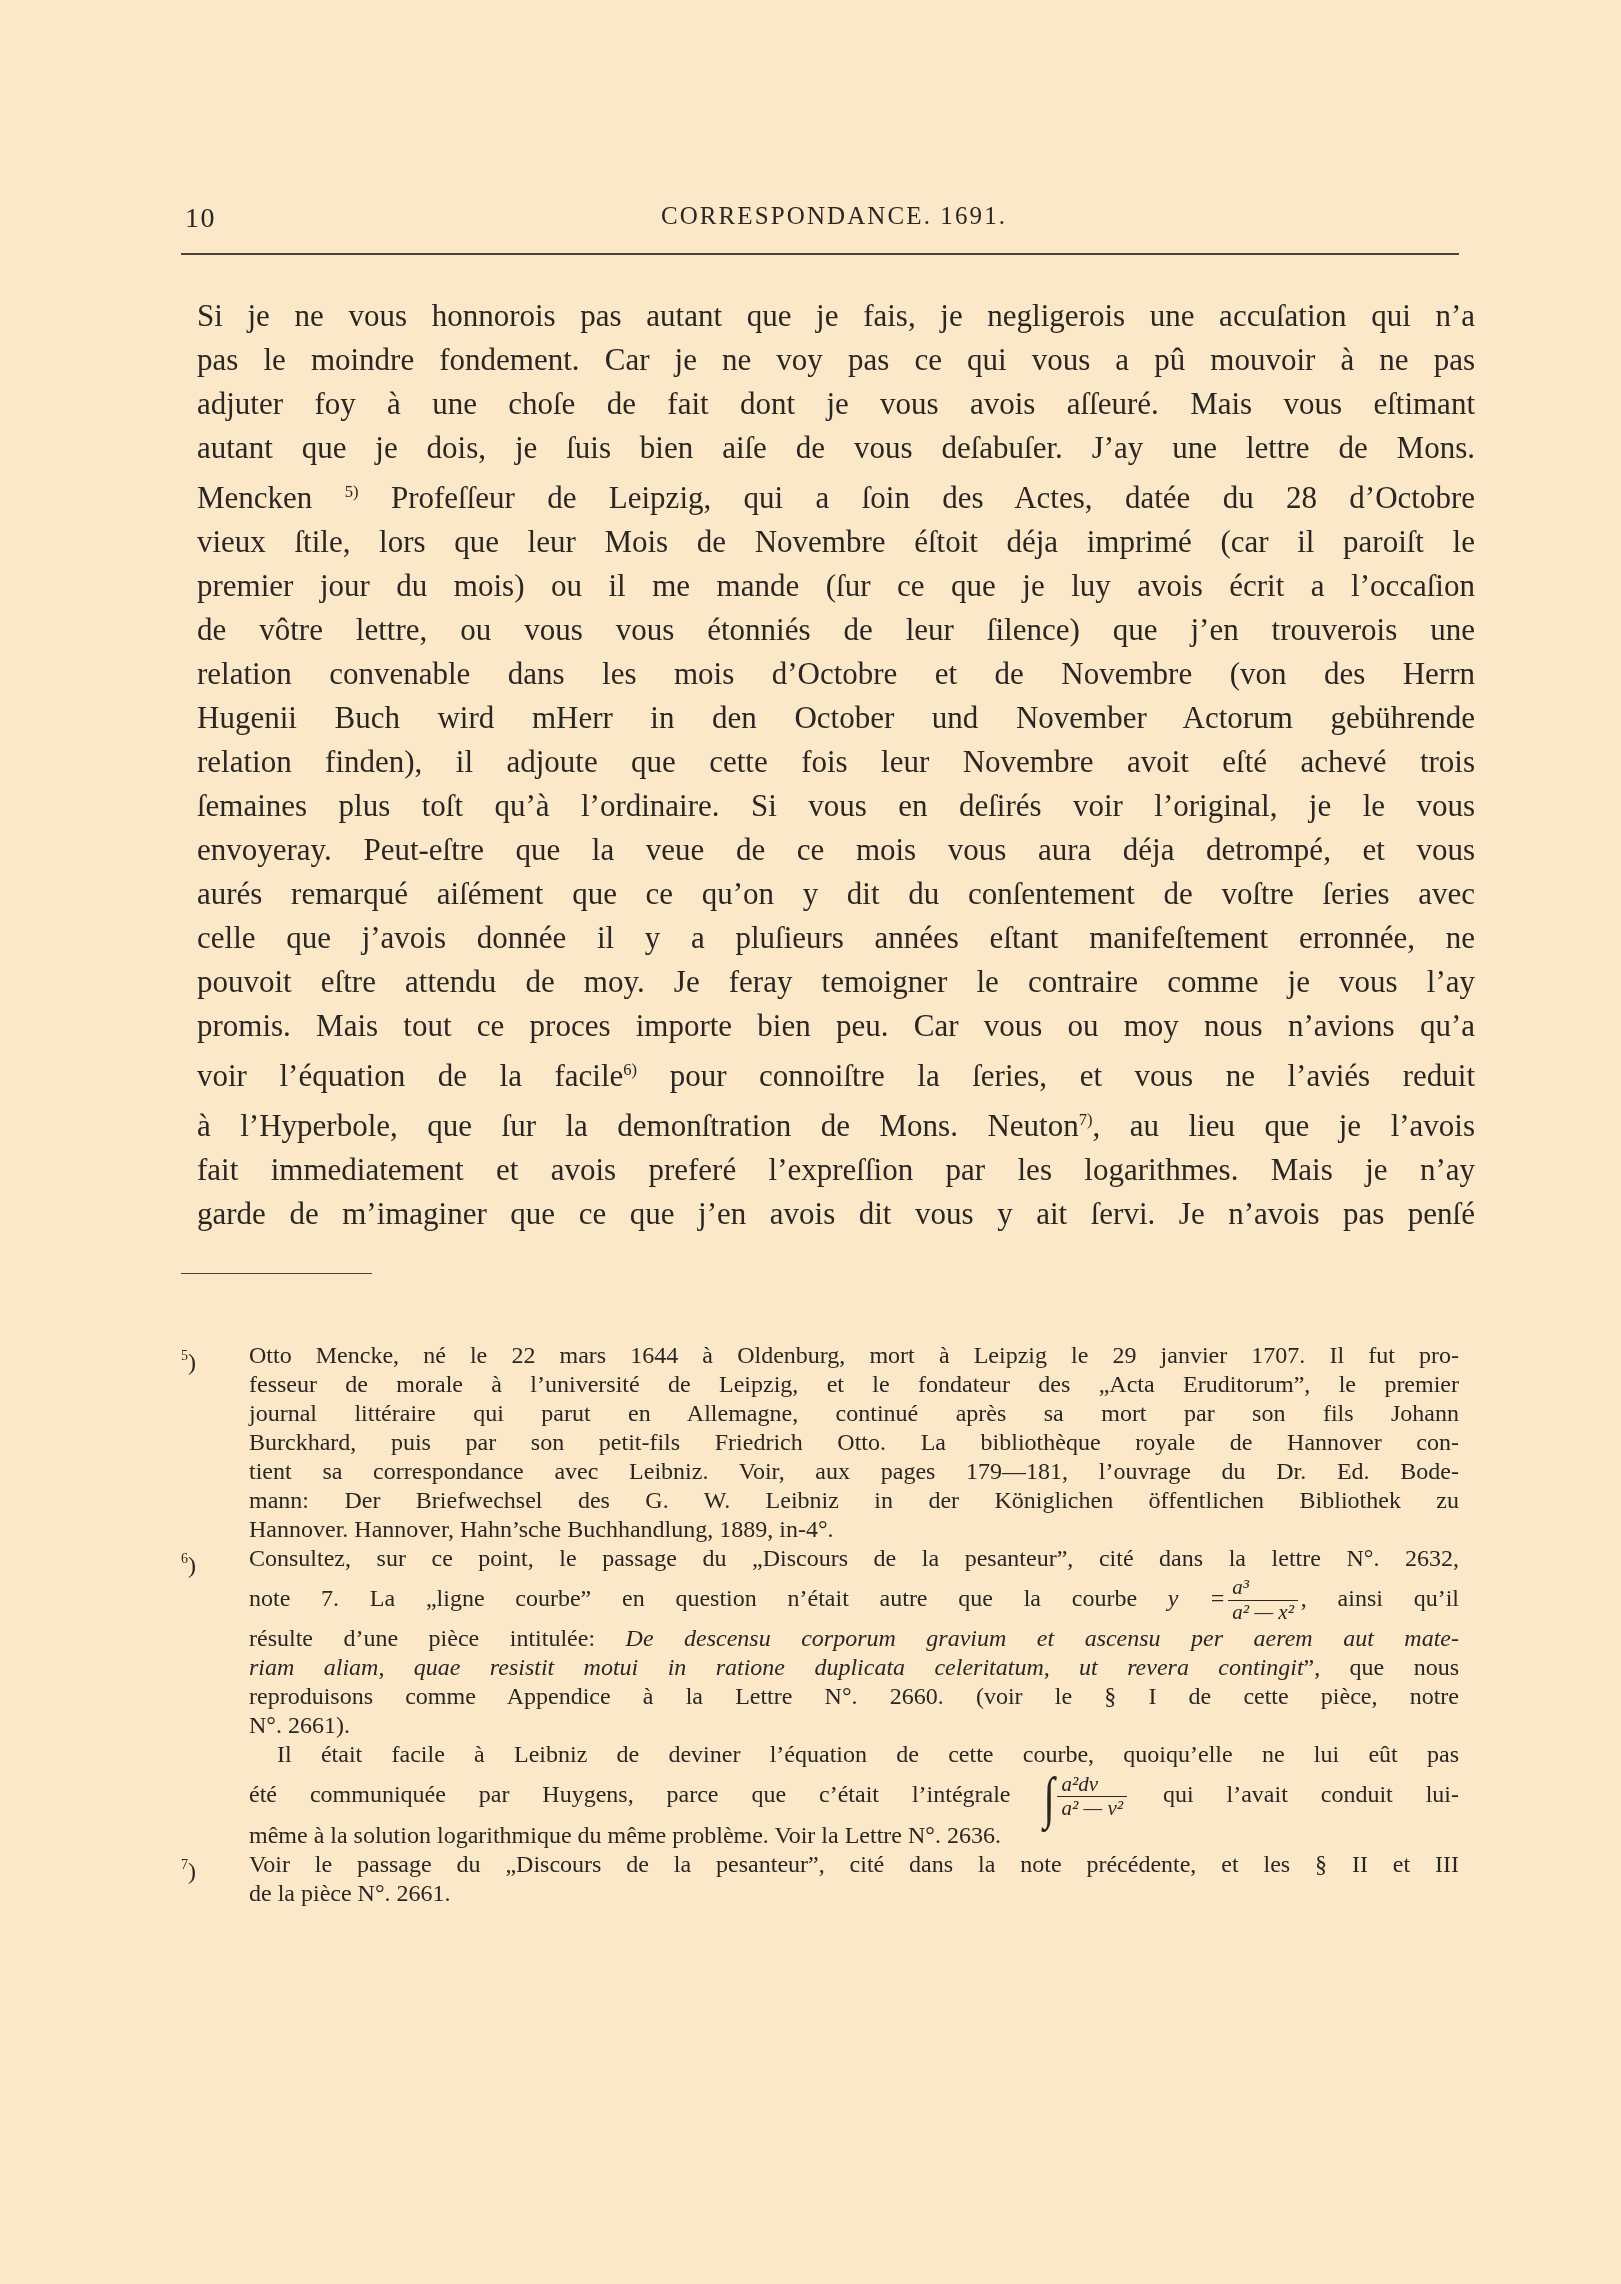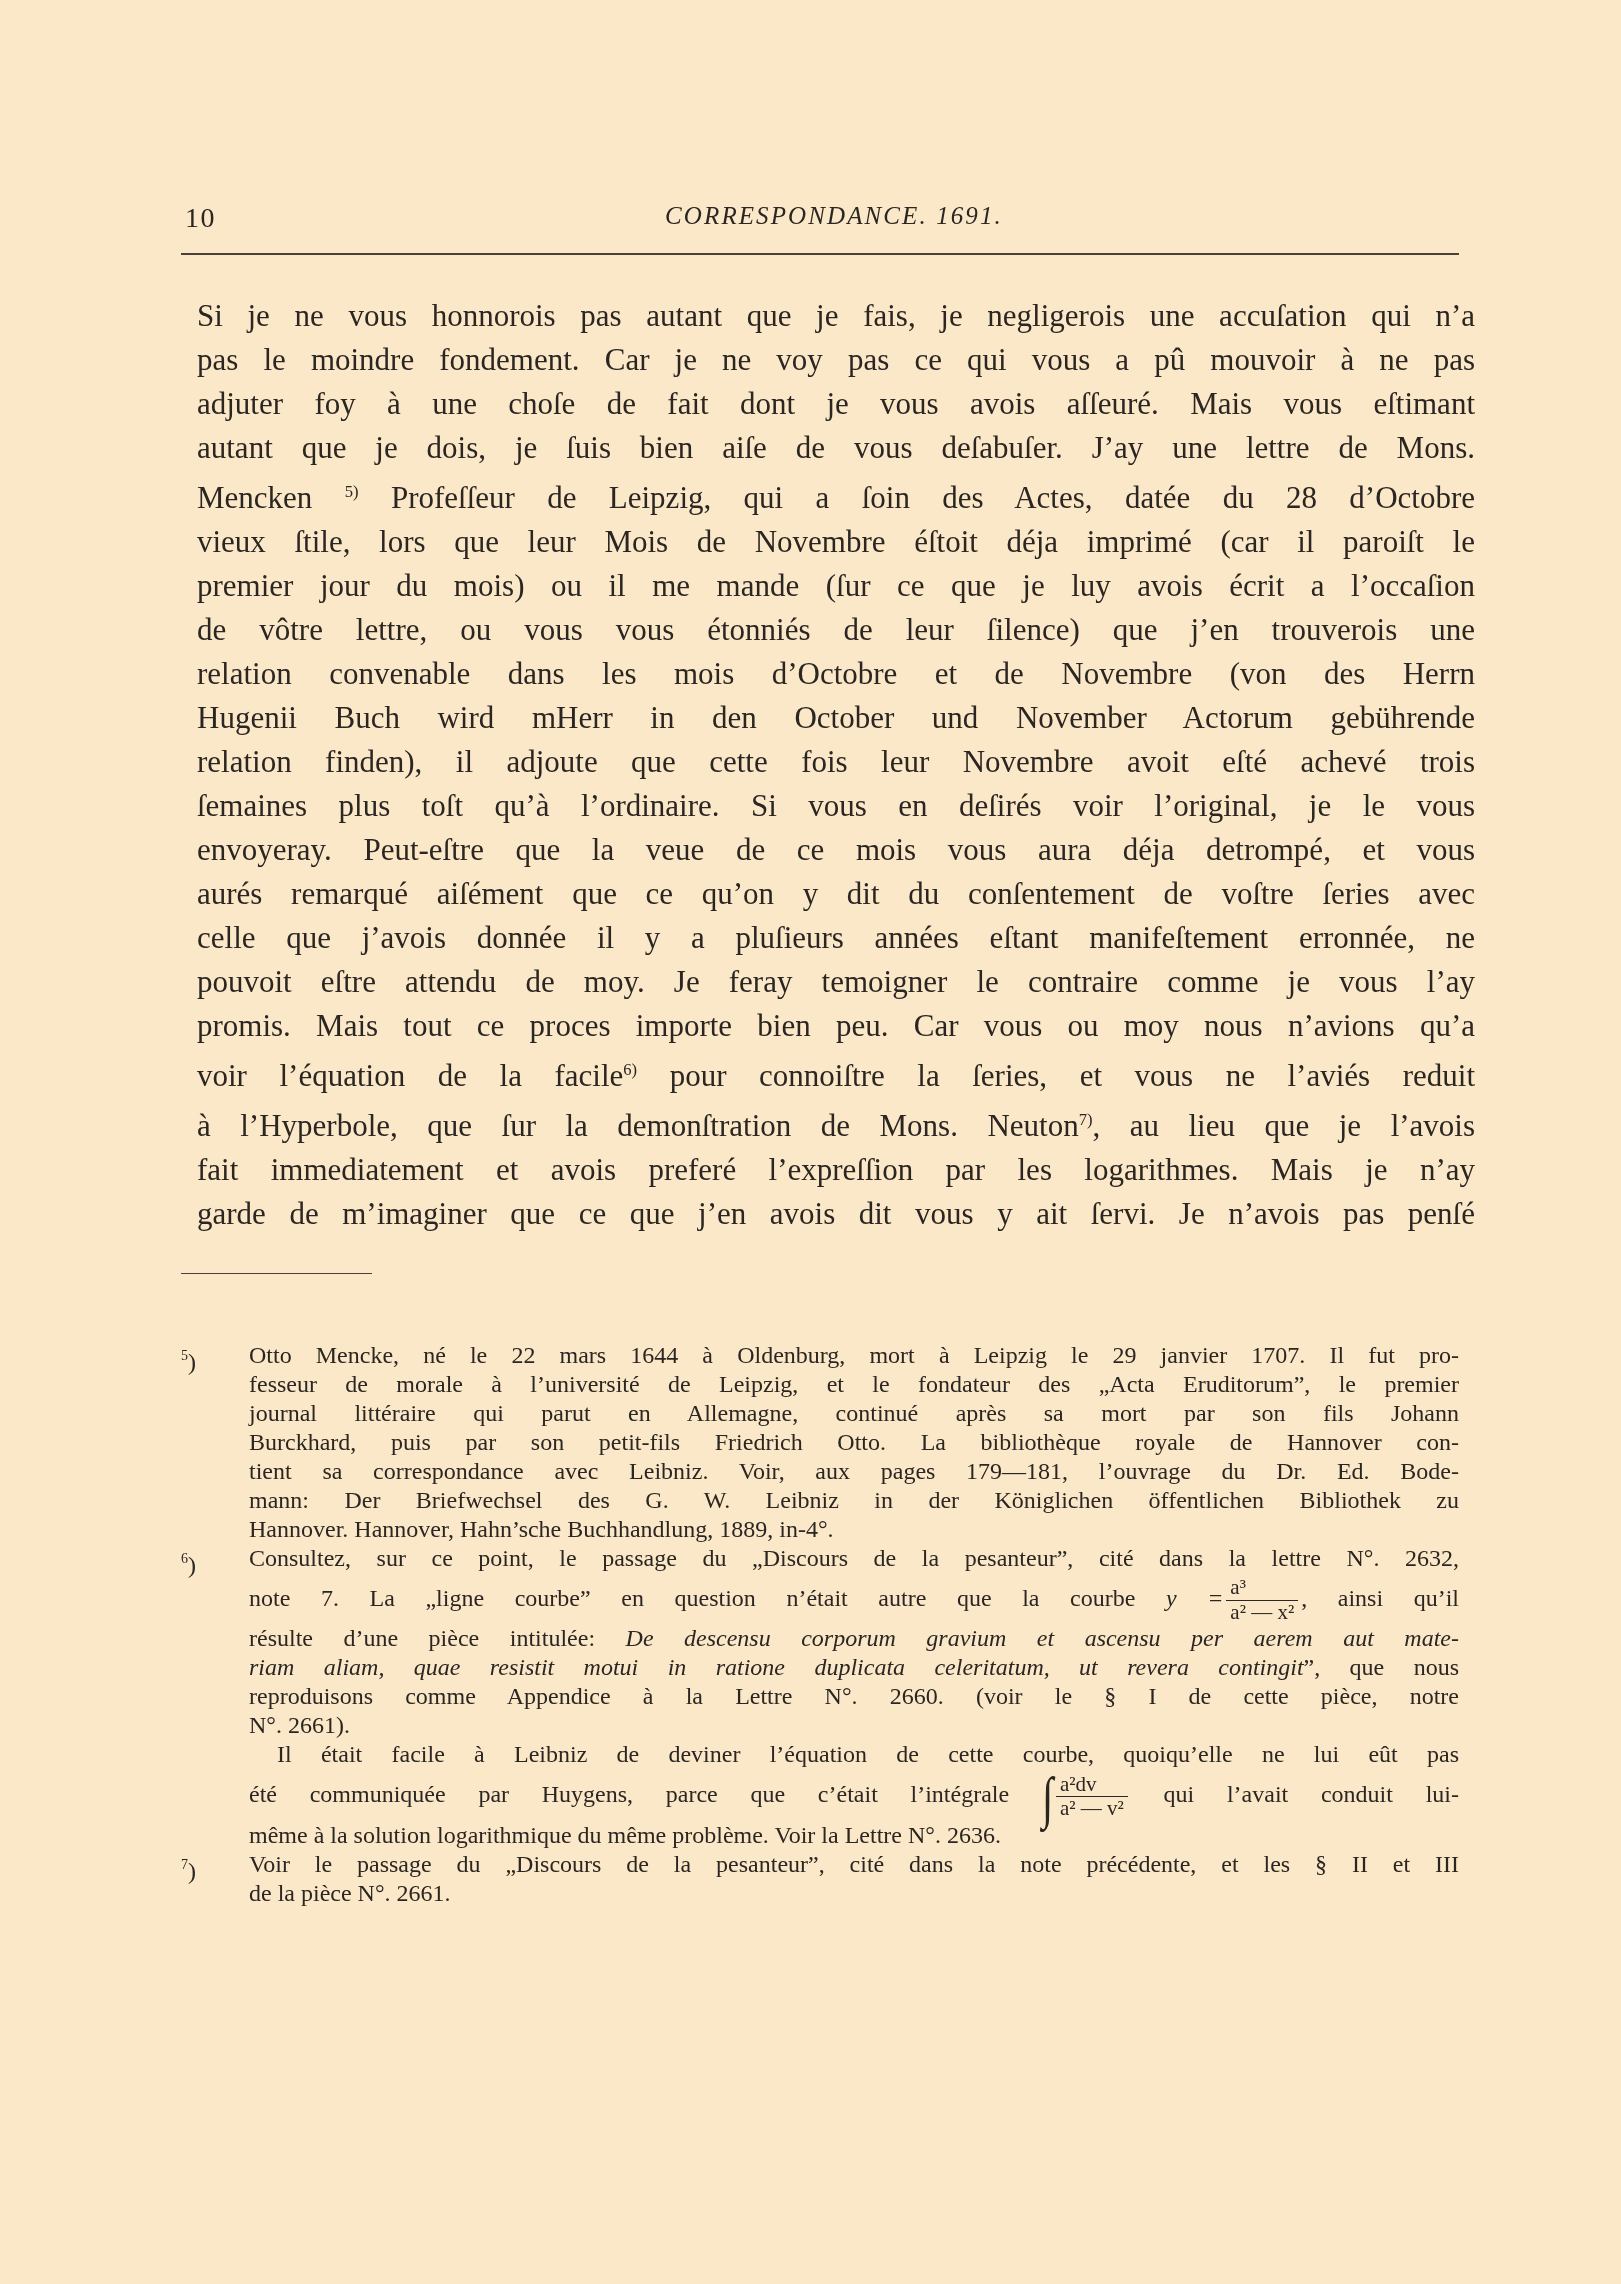--- a/index.html
+++ b/index.html
@@ -22,21 +22,21 @@
     height: 41px;
   }
   .page-number {
     position: absolute; left: 4.1px; top: 0;
     font-size: 28px; letter-spacing: 1.4px; font-family: Liberation Serif, serif;
   }
   .running-title {
     position: absolute; left: 0; width: 1278px; top: 0;
     text-align: center;
     font-size: 25px; letter-spacing: 2.1px;
-    padding-left: 28px; box-sizing: border-box; font-style: italic;
+    padding-left: 28px; box-sizing: border-box;
   }
   .head-rule {
     position: absolute; top: 253px; left: 0; width: 1278px;
     height: 0; border-top: 2.1px solid #4a423a;
   }
   .body-text {
     position: absolute; top: 278px; left: 0; width: 1278px;
     font-size: 31px;
     line-height: 44px;
     text-align: justify;
@@ -58,21 +58,21 @@
     font-size: 24px;
   }
   .fn-marker sup { font-size: 14px; vertical-align: 9.7px; }
   .fn-line { display: block; white-space: nowrap; text-align: justify; text-align-last: justify; margin-left: 20px; }
   .fn-line.last { text-align-last: left; }
   .indent { padding-left: 28px; }
   .sup-ref { font-size: 16.6px; vertical-align: 11px; }
   .math { font-style: italic; }
   .frac {
     display: inline-block; vertical-align: middle;
-    text-align: center; margin: 0 2.8px;
+    text-align: center; font-style: italic; margin: 0 2.8px;
     font-size: 21px; line-height: 23.5px;
   }
   .frac .num { display: block; border-bottom: 1.4px solid #2b2622; padding: 0 4.1px; }
   .frac .den { display: block; padding: 0 4.1px; }
   .integral {
     display: inline-block; font-size: 41px; line-height: 28px;
     vertical-align: middle; font-style: italic; transform: scaleY(1.4);
   }
   .tall-line { line-height: 51px; }
   em { }

